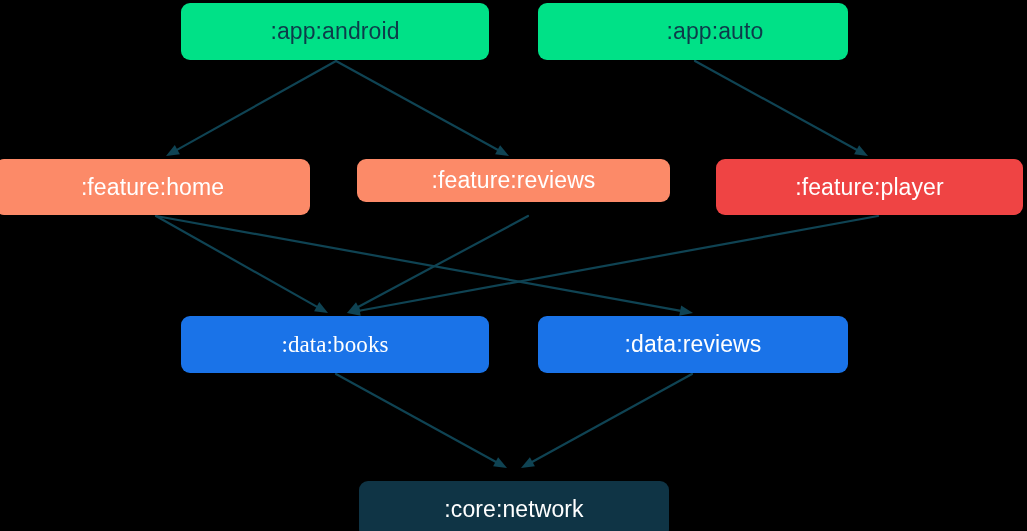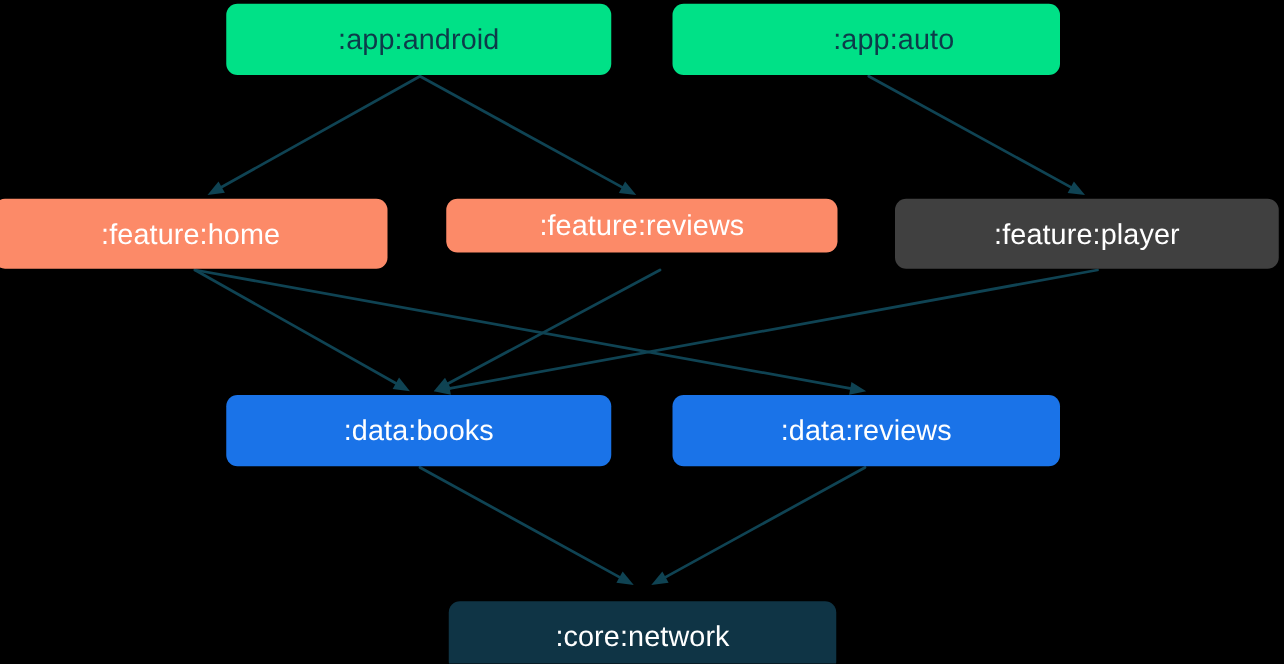--- a/index.html
+++ b/index.html
@@ -88,24 +88,24 @@
       </div>
       <div class="node" style="left: 538px; top: 3px; width: 310px; height: 57px; background: rgb(0, 225, 135); color: rgb(13, 59, 74); padding-left: 44px;">
         <span class="node-label">:app:auto</span>
       </div>
       <div class="node" style="left: -5px; top: 159px; width: 315px; height: 56px; background: rgb(252, 138, 104); color: rgb(255, 255, 255);">
         <span class="node-label">:feature:home</span>
       </div>
       <div class="node" style="left: 357px; top: 159px; width: 313px; height: 43px; background: rgb(252, 138, 104); color: rgb(255, 255, 255);">
         <span class="node-label">:feature:reviews</span>
       </div>
-      <div class="node" style="left: 716px; top: 159px; width: 307px; height: 56px; background: #404040; color: rgb(255, 255, 255); align-items: center;">
+      <div class="node" style="left: 716px; top: 159px; width: 307px; height: 56px; background: #ef4444; color: rgb(255, 255, 255); align-items: center;">
         <span class="node-label">:feature:player</span>
       </div>
-      <div class="node" style="left: 181px; top: 316px; width: 308px; height: 57px; background: rgb(26, 115, 232); color: rgb(255, 255, 255);">
+      <div class="node" style="left: 181px; top: 316px; width: 308px; height: 57px; background: rgb(26, 115, 232); color: rgb(255, 255, 255); font-family: Liberation Serif, serif;">
         <span class="node-label">:data:books</span>
       </div>
       <div class="node" style="left: 538px; top: 316px; width: 310px; height: 57px; background: rgb(26, 115, 232); color: rgb(255, 255, 255);">
         <span class="node-label">:data:reviews</span>
       </div>
       <div class="node" style="left: 359px; top: 481px; width: 310px; height: 57px; background: rgb(15, 52, 69); color: rgb(255, 255, 255);">
         <span class="node-label">:core:network</span>
       </div>
     </div>
 </div>

